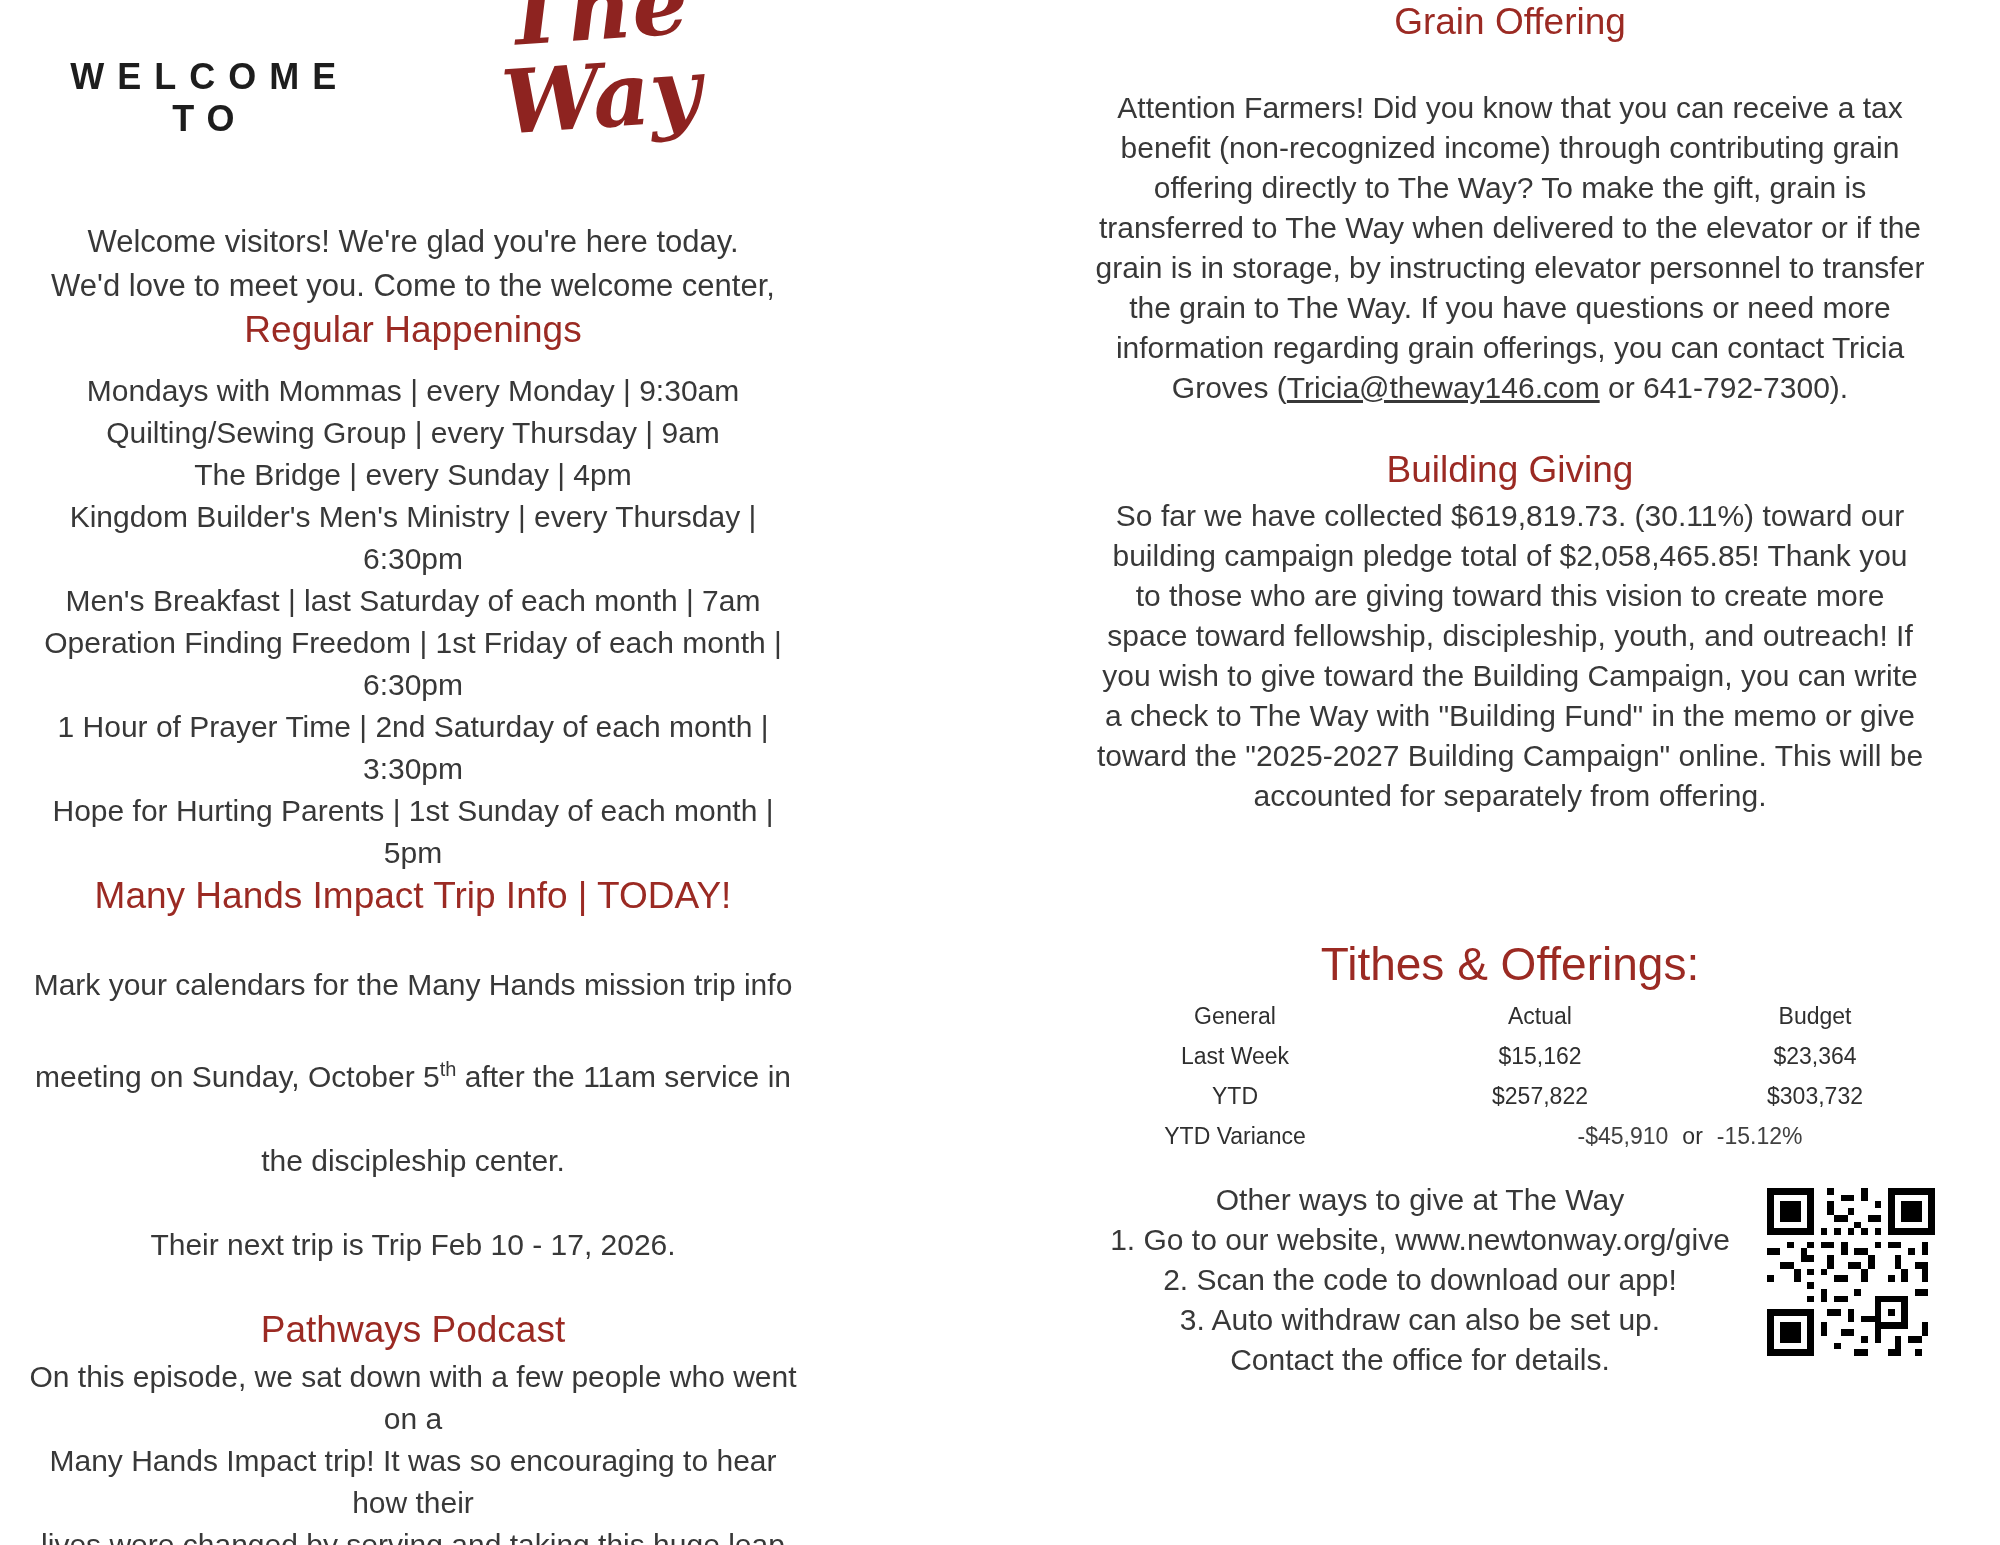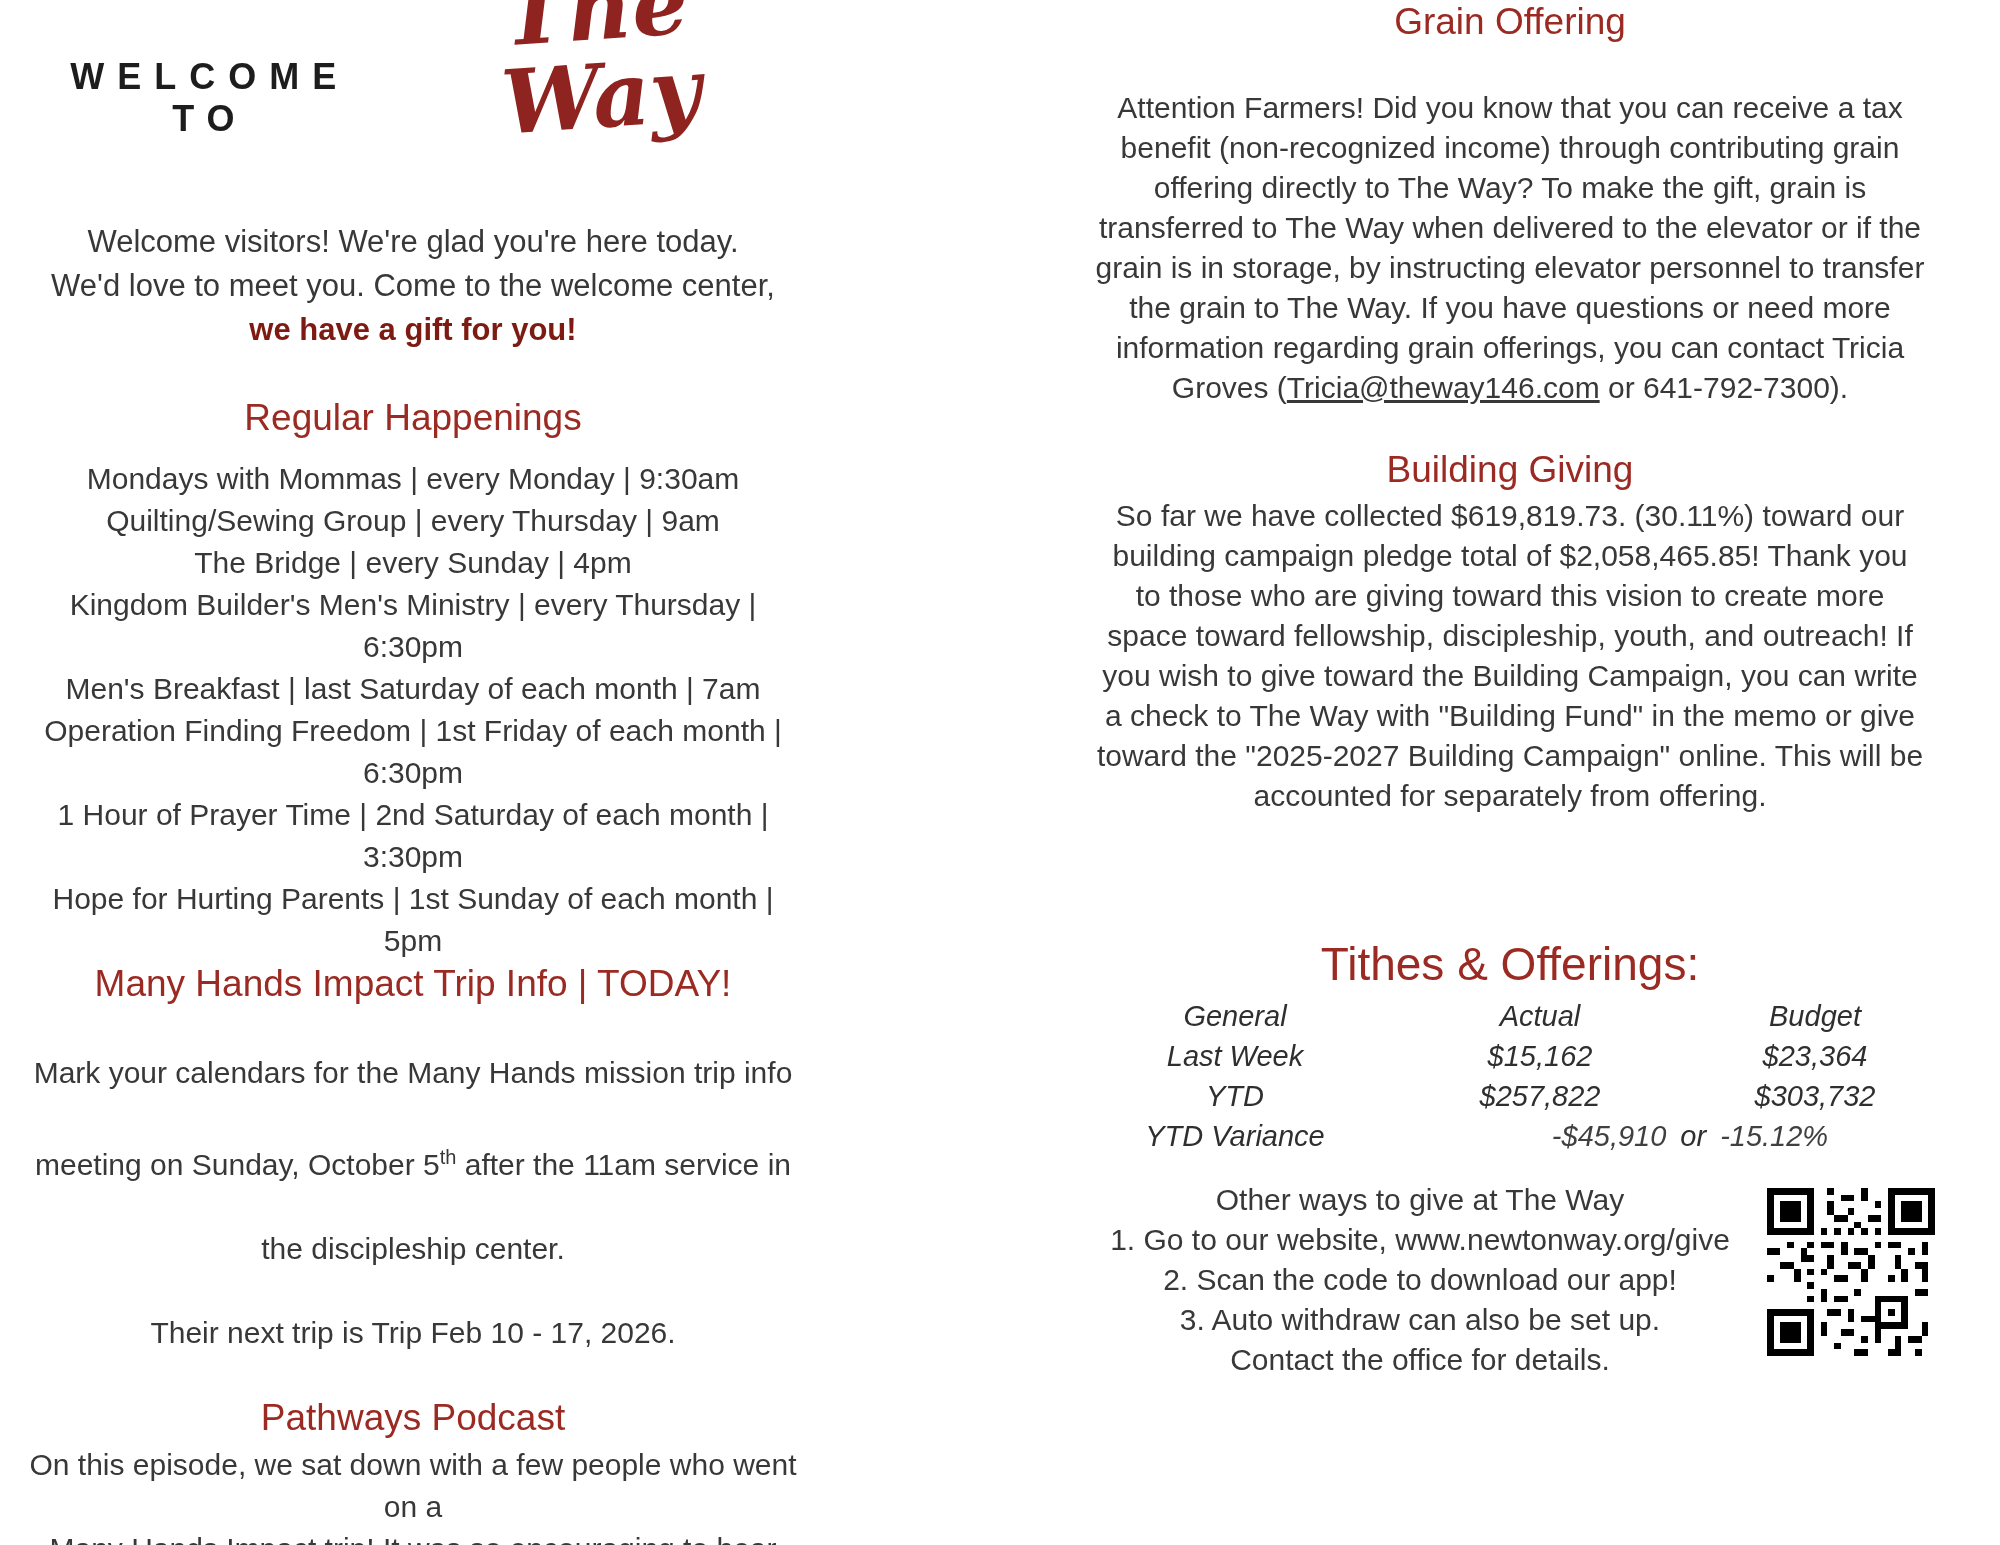--- a/index.html
+++ b/index.html
@@ -40,21 +40,21 @@
   .mt-grain{margin-top:55px;}
   .para-right{font-size:30px;line-height:40px;white-space:pre-line;margin-top:4px;}
   .mt-building{margin-top:145px;}
   .email-link{text-decoration:underline;color:#383838;}
 
   h2.tithes{
     font-size:46px;line-height:56px;font-weight:400;color:#9b2a23;margin:120px 0 4px 0;
   }
   .tithes-table{
     display:grid;grid-template-columns:360px 250px 300px;justify-content:center;
-    font-size:29px;line-height:40px;color:#2f2f2f;font-style:italic;
+    font-size:23px;line-height:40px;color:#2f2f2f;
   }
   .tithes-table .cell{padding:0;}
   .variance-val{color:#404040;}
   .variance-or{color:#2f2f2f;padding:0 14px;}
   .variance-span{grid-column:2 / span 2;}
 
   .give-block{position:relative;margin-top:24px;height:210px;}
   .give-text{width:730px;font-size:30px;line-height:40px;white-space:pre-line;text-align:center;}
   .qr{position:absolute;right:30px;top:8px;width:168px;height:168px;}
 </style>
@@ -66,21 +66,20 @@
   <div class="col col-left">
 
     <div class="brand">
       <span class="welcome-to">WELCOME TO</span>
       <span class="logo-script">The Way</span>
     </div>
 
     <div class="para para-welcome">
       <span>Welcome visitors! We're glad you're here today.
 We'd love to meet you. Come to the welcome center,</span>
-      <div class="gift-line">we have a gift for you!</div>
     </div>
 
     <h2 class="sec mt-regular">Regular Happenings</h2>
     <div class="list">Mondays with Mommas | every Monday | 9:30am
 Quilting/Sewing Group | every Thursday | 9am
 The Bridge | every Sunday | 4pm
 Kingdom Builder's Men's Ministry | every Thursday | 6:30pm
 Men's Breakfast | last Saturday of each month | 7am
 Operation Finding Freedom | 1st Friday of each month | 6:30pm
 1 Hour of Prayer Time | 2nd Saturday of each month | 3:30pm

